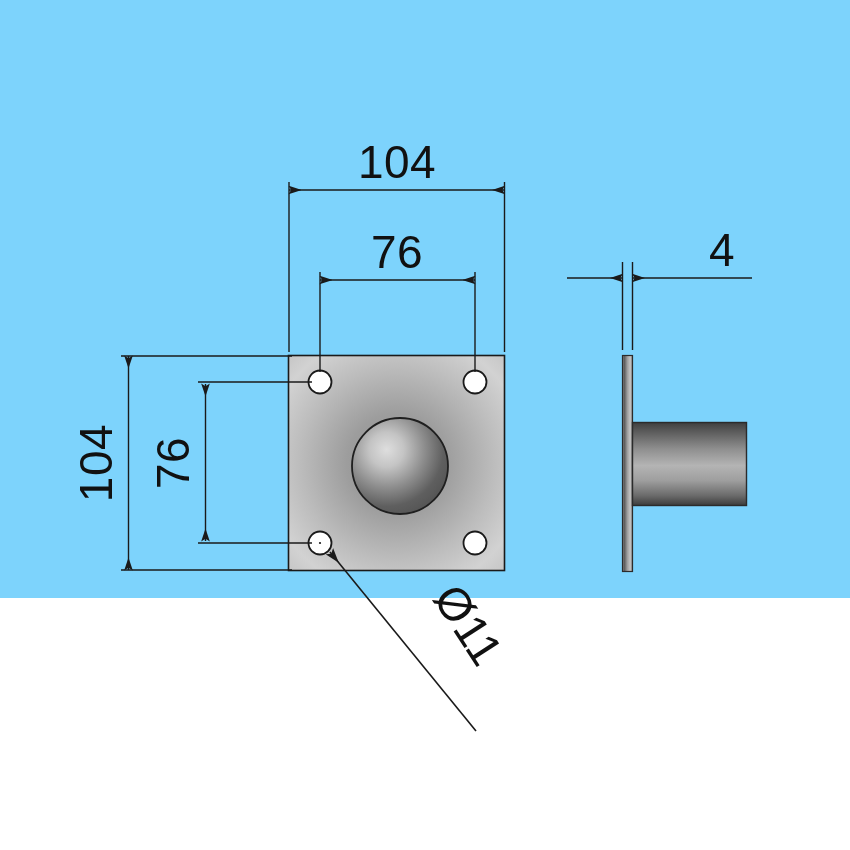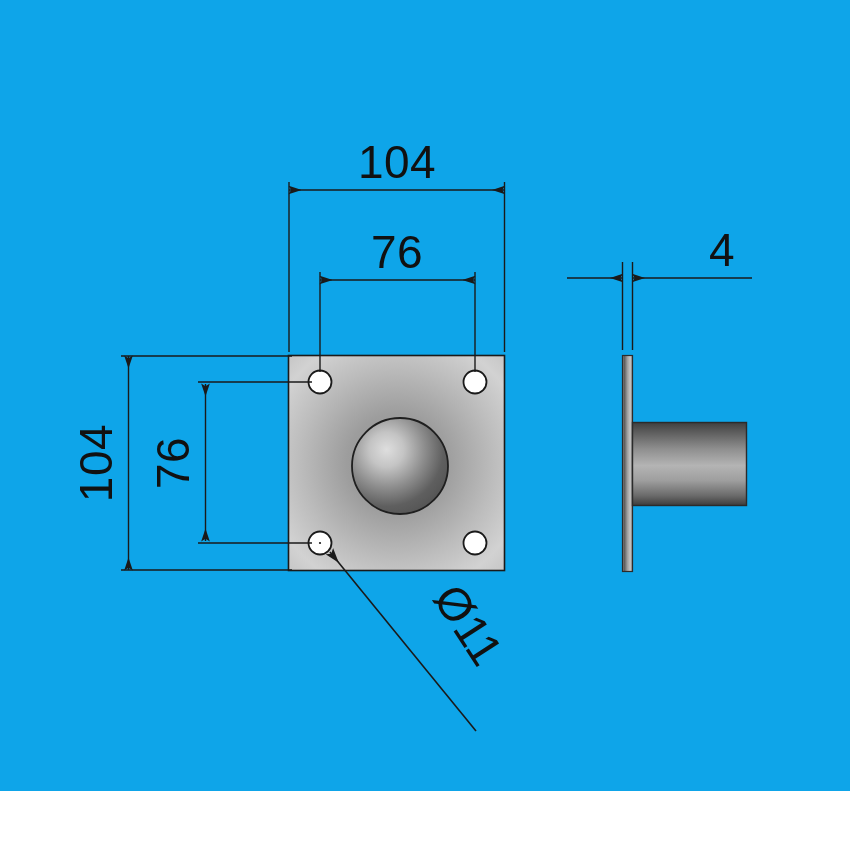--- a/index.html
+++ b/index.html
@@ -9,22 +9,22 @@
   }
   body {
     width: 850px;
     height: 850px;
     font-family: "Liberation Sans", sans-serif;
     overflow: hidden;
   }
   #drawing-root {
     position: relative;
     width: 850px;
-    height: 791px;
-    background: #0ea5e9;
+    height: 598px;
+    background: #7dd3fc;
     text-align: right;
   }
   svg#technical-drawing {
     display: block;
     width: 850px;
     height: 850px;
   }
   .dim-text {
     font-family: "Liberation Sans", sans-serif;
     font-size: 46px;

